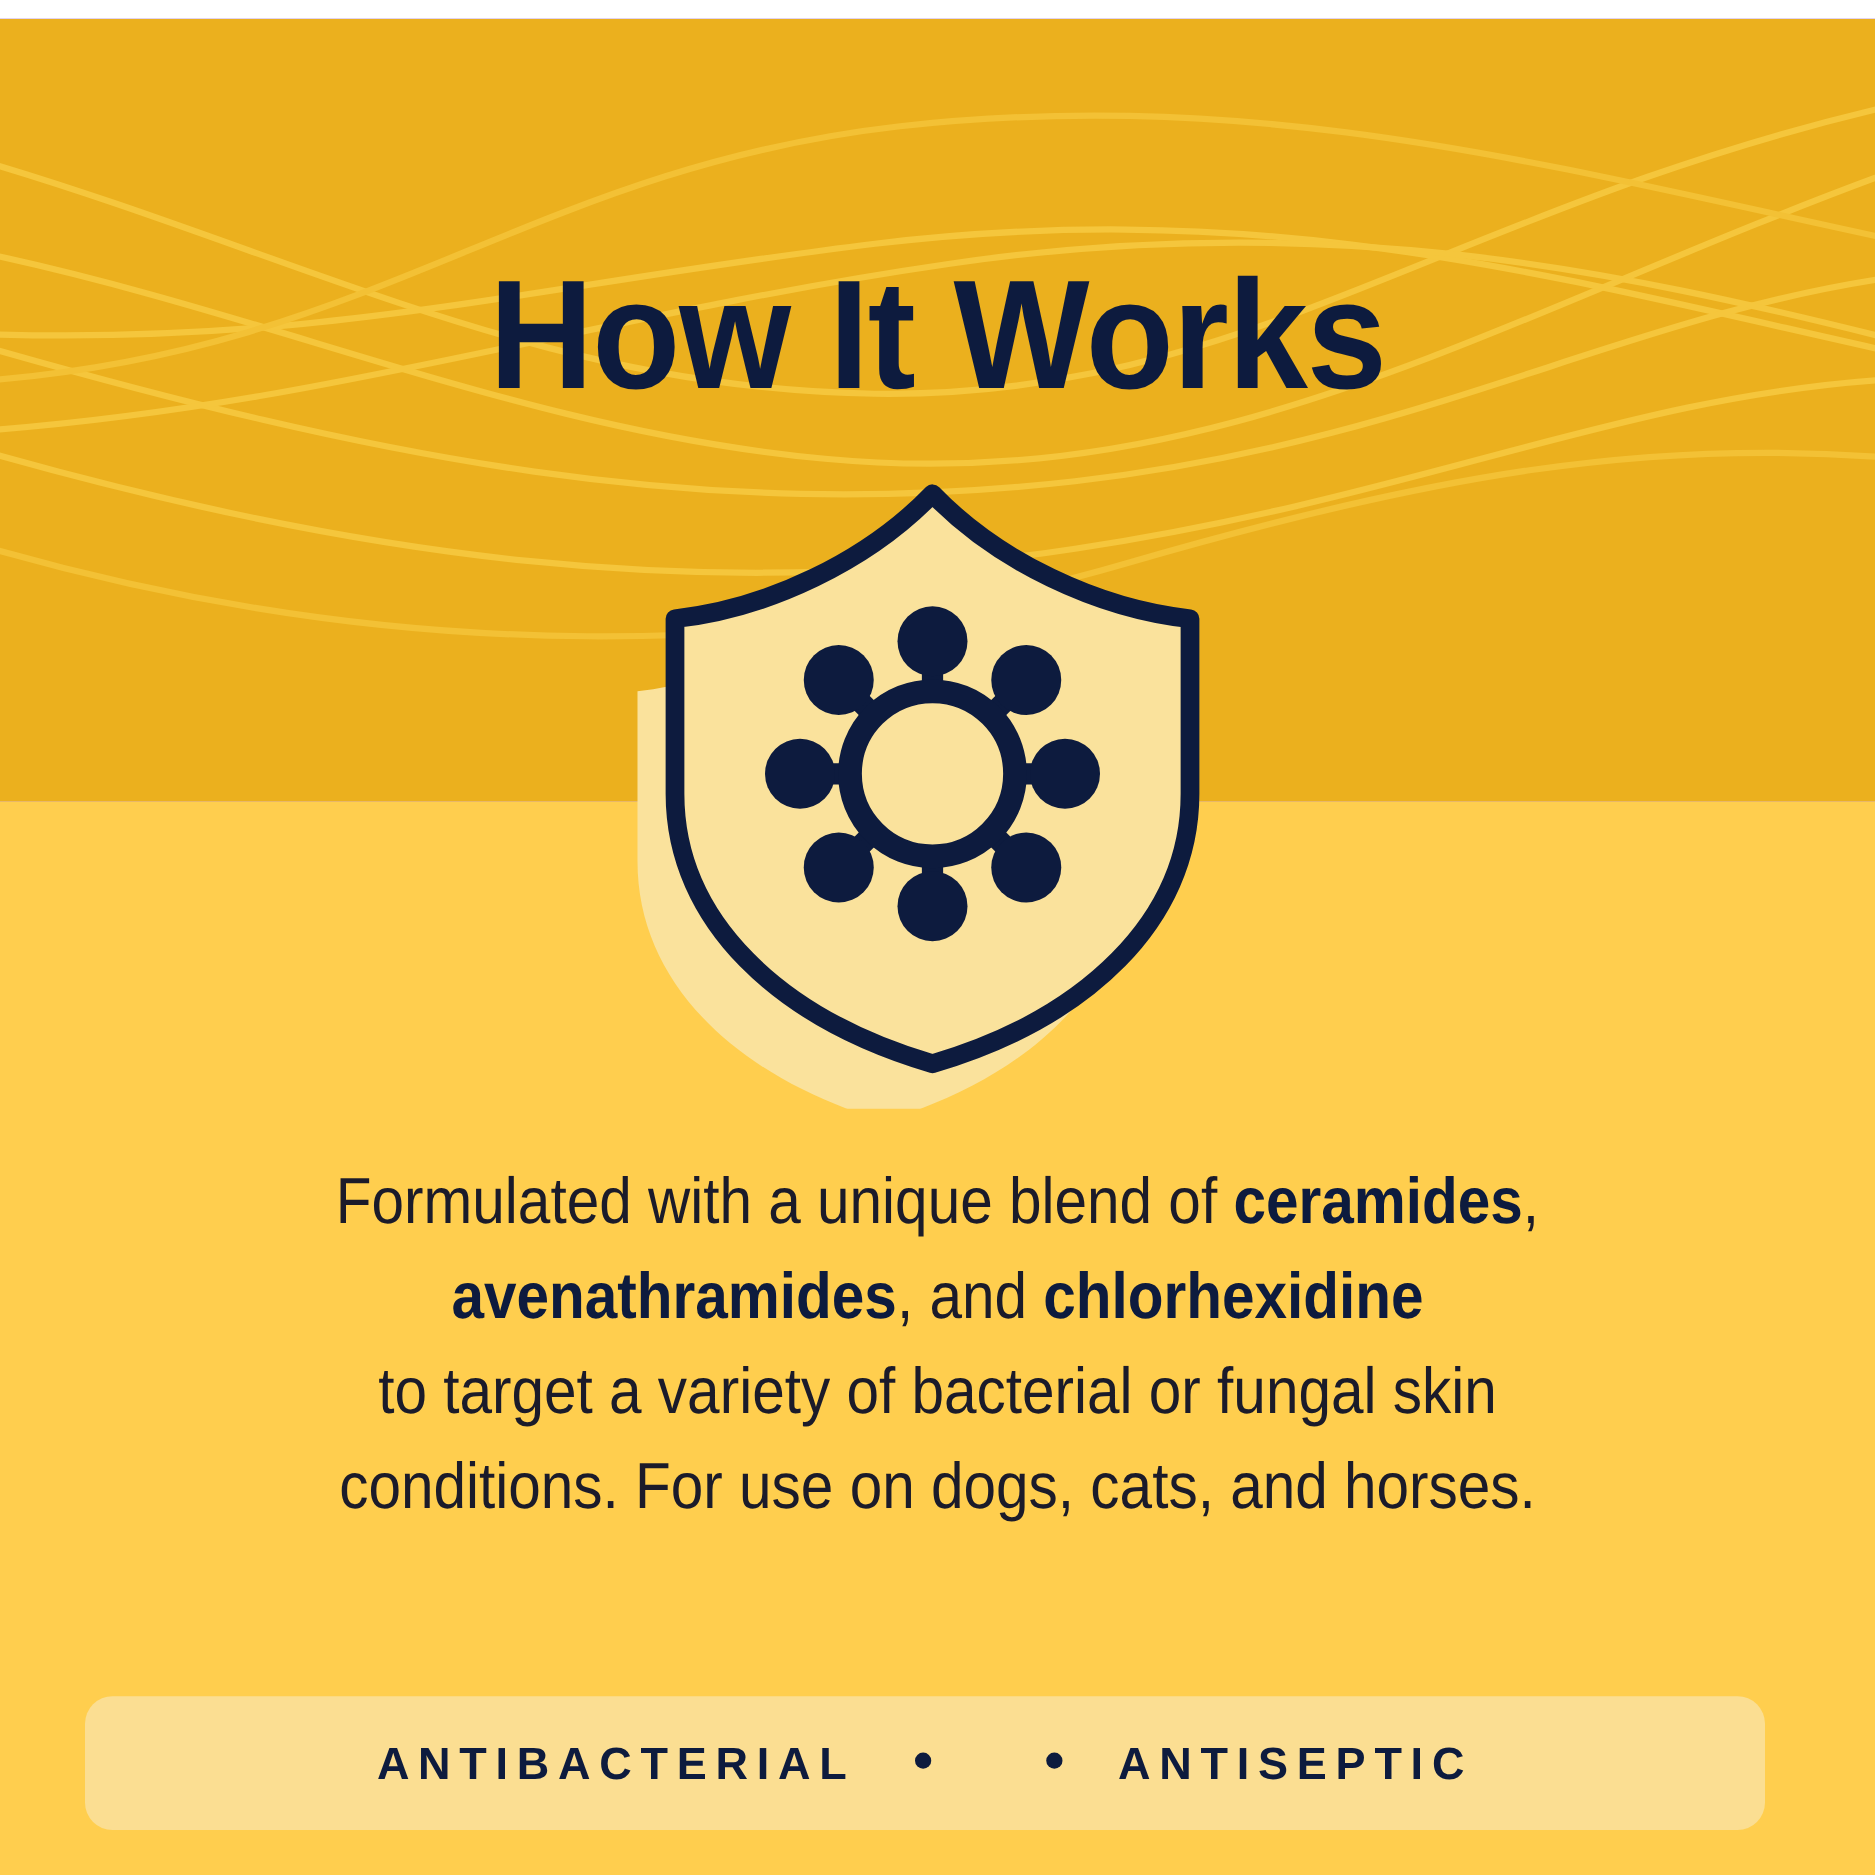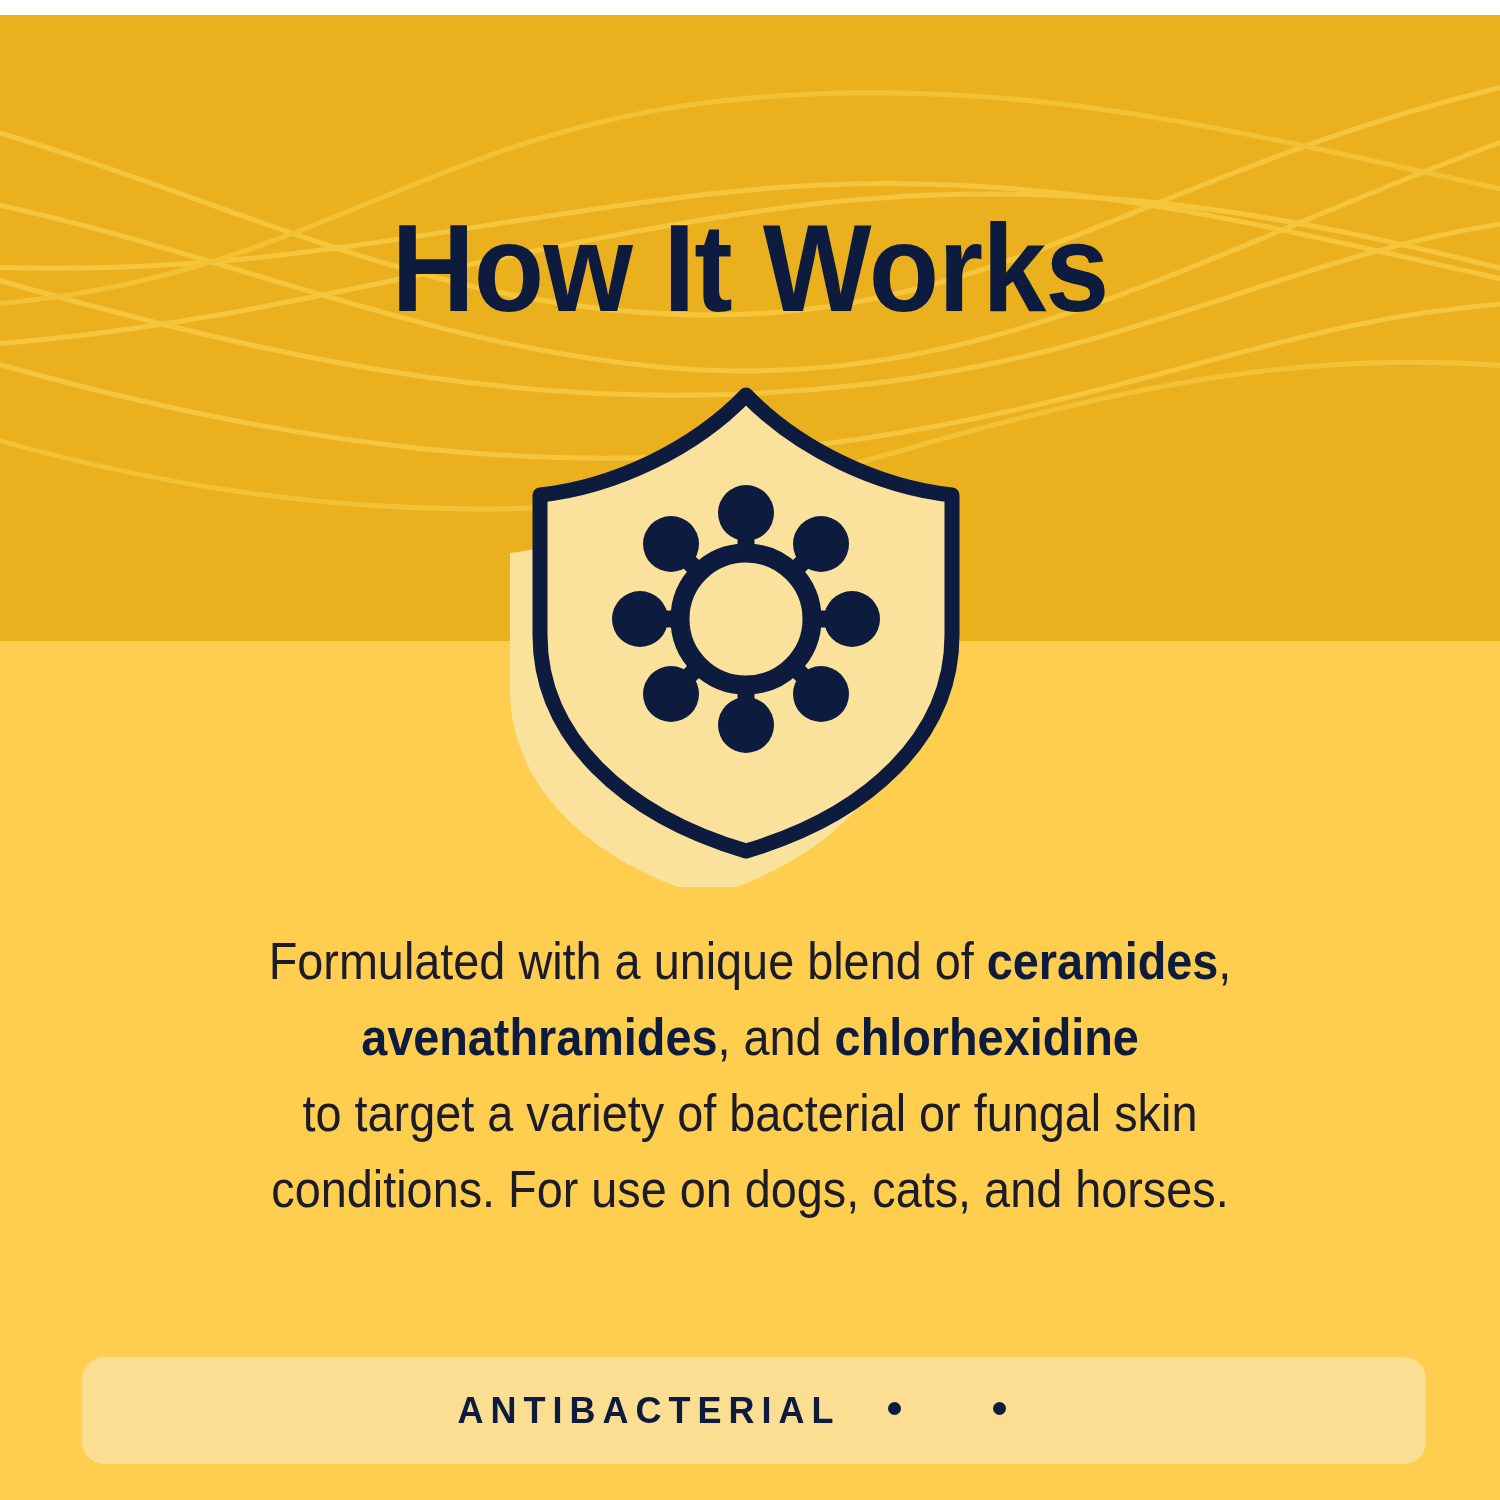--- a/index.html
+++ b/index.html
@@ -92,21 +92,21 @@
   }
   .body-copy b {
     font-weight: 700;
     color: #0D1B3E;
   }
   .body-copy .ln { display: block; white-space: nowrap; }
 
   
   .badge-bar {
     position: absolute;
-    left: 82px;
+    left: 68px;
     top: 1342px;
     width: 1344px;
     height: 107px;
     background: #FBDE92;
     border-radius: 22px;
     z-index: 5;
     display: flex;
     align-items: center;
     justify-content: center;
   }
@@ -217,16 +217,17 @@
     <span class="ln"><b>avenathramides</b><span>, and </span><b>chlorhexidine</b></span>
     <span class="ln"><span>to target a variety of bacterial or fungal skin</span></span>
     <span class="ln"><span>conditions. For use on dogs, cats, and horses.</span></span>
   </div>
 
   <div class="badge-bar">
     <div class="badge-inner">
       <span class="badge-item">ANTIBACTERIAL</span>
       <span class="badge-dot"></span>
       <span class="badge-dot"></span>
+      <span class="badge-item">ANTISEPTIC</span>
     </div>
   </div>
 
 </div>
 
 </body></html>

